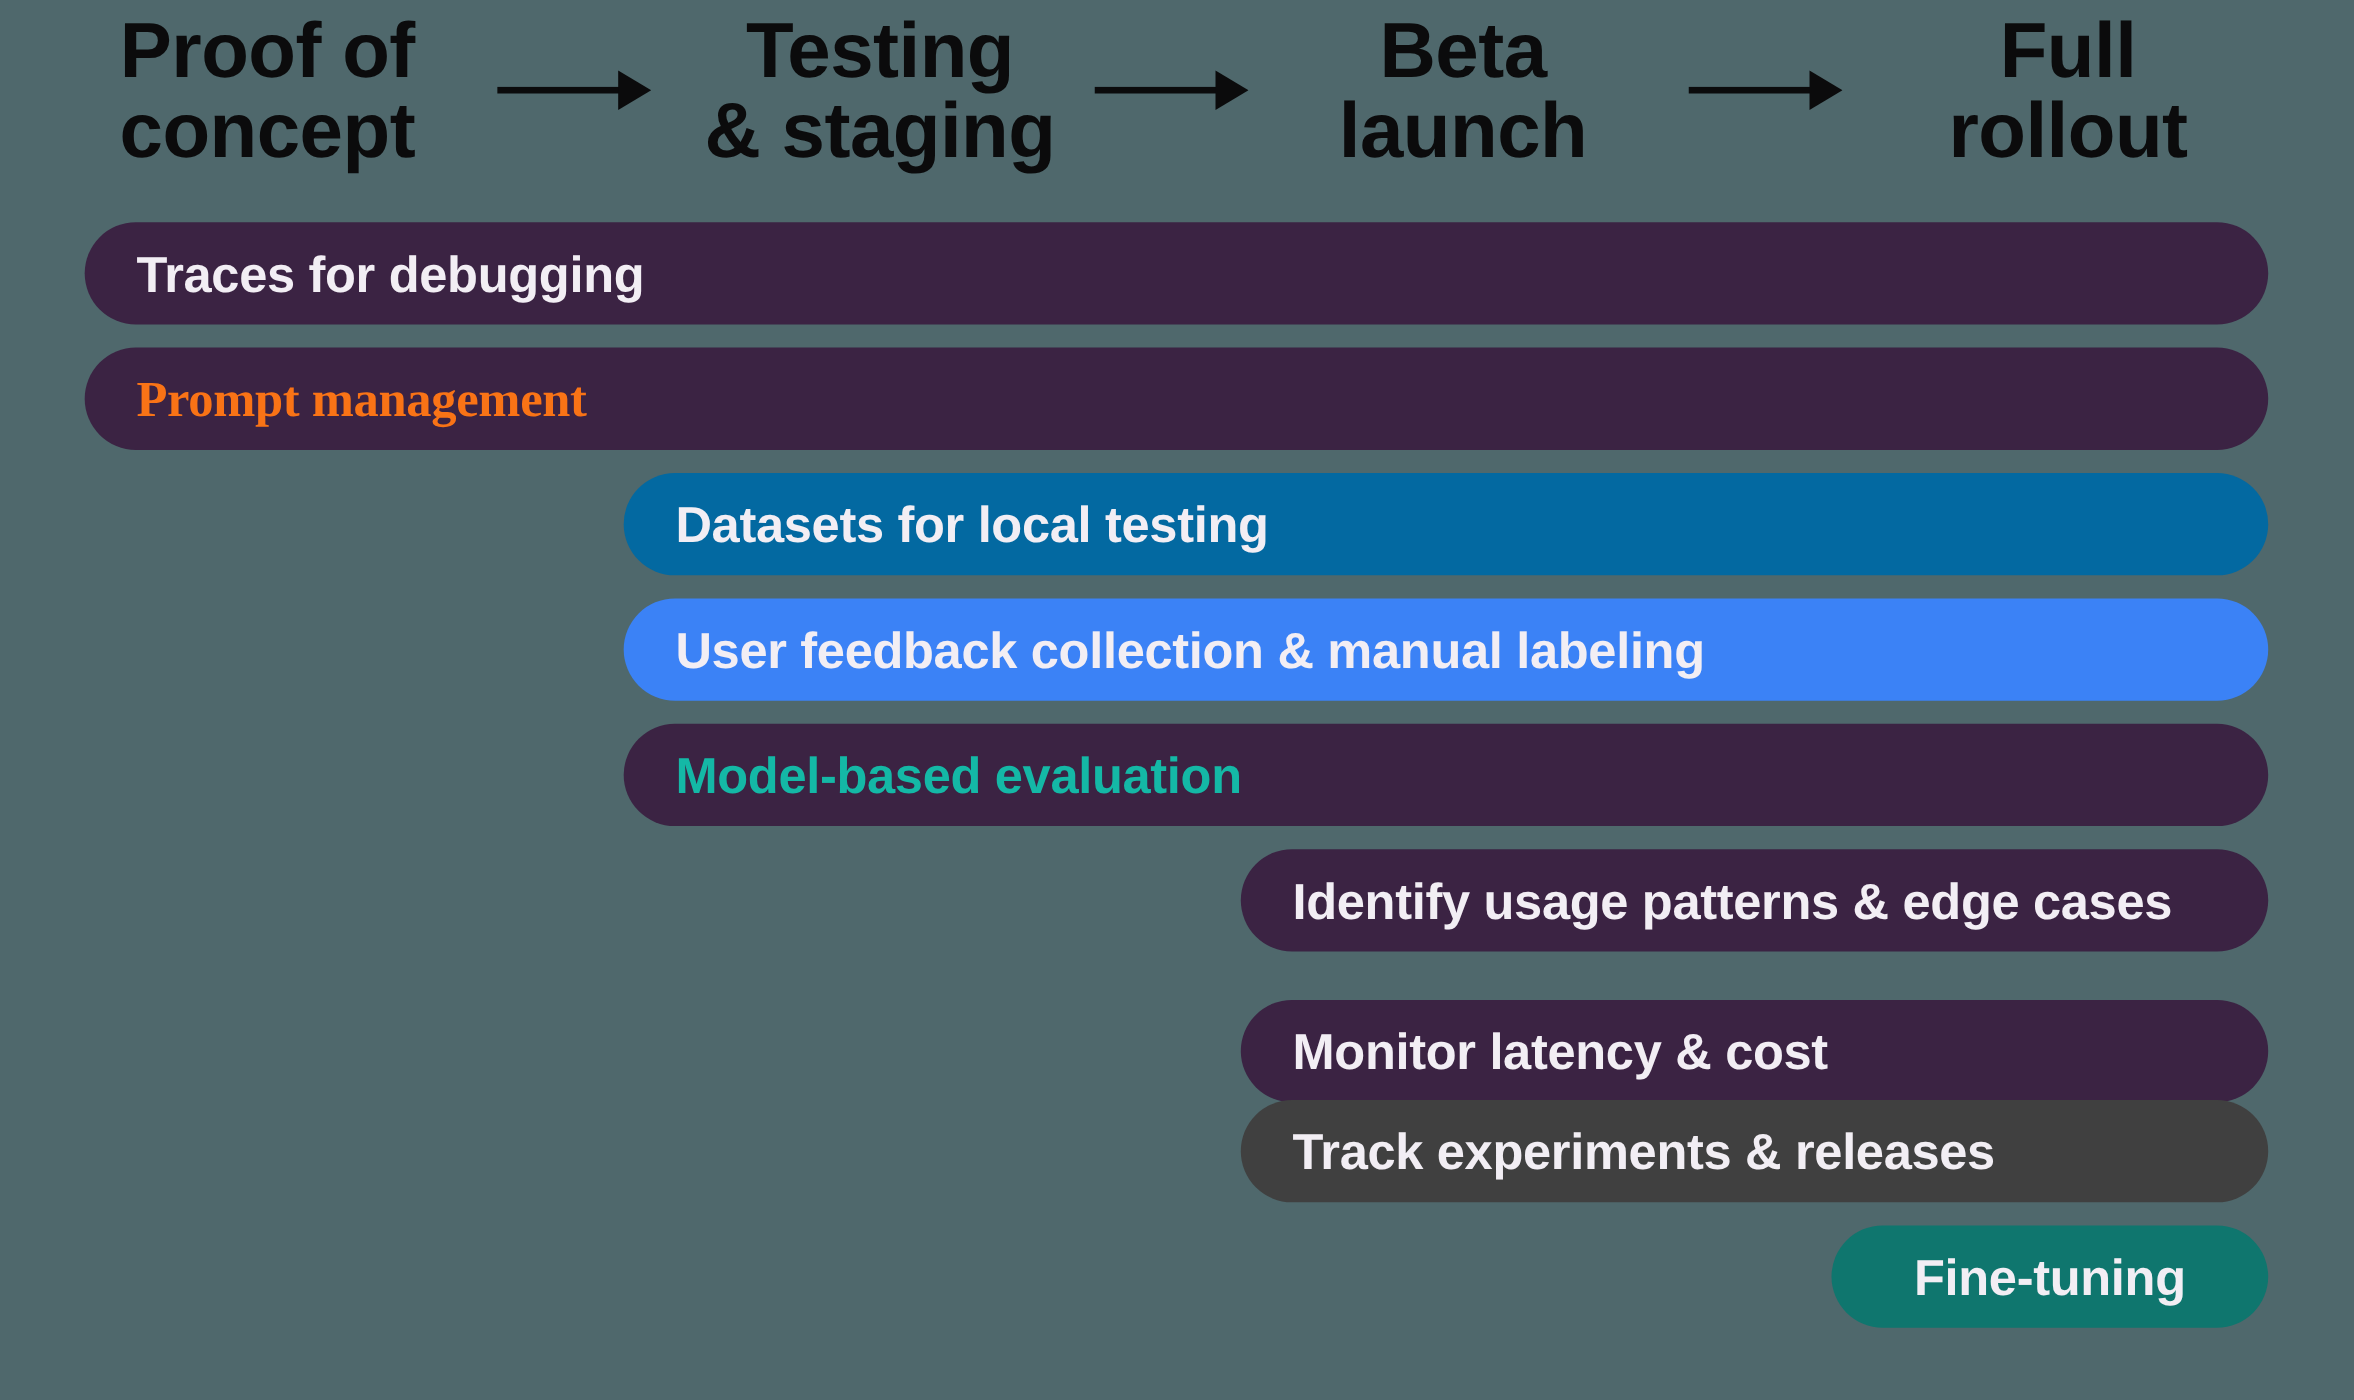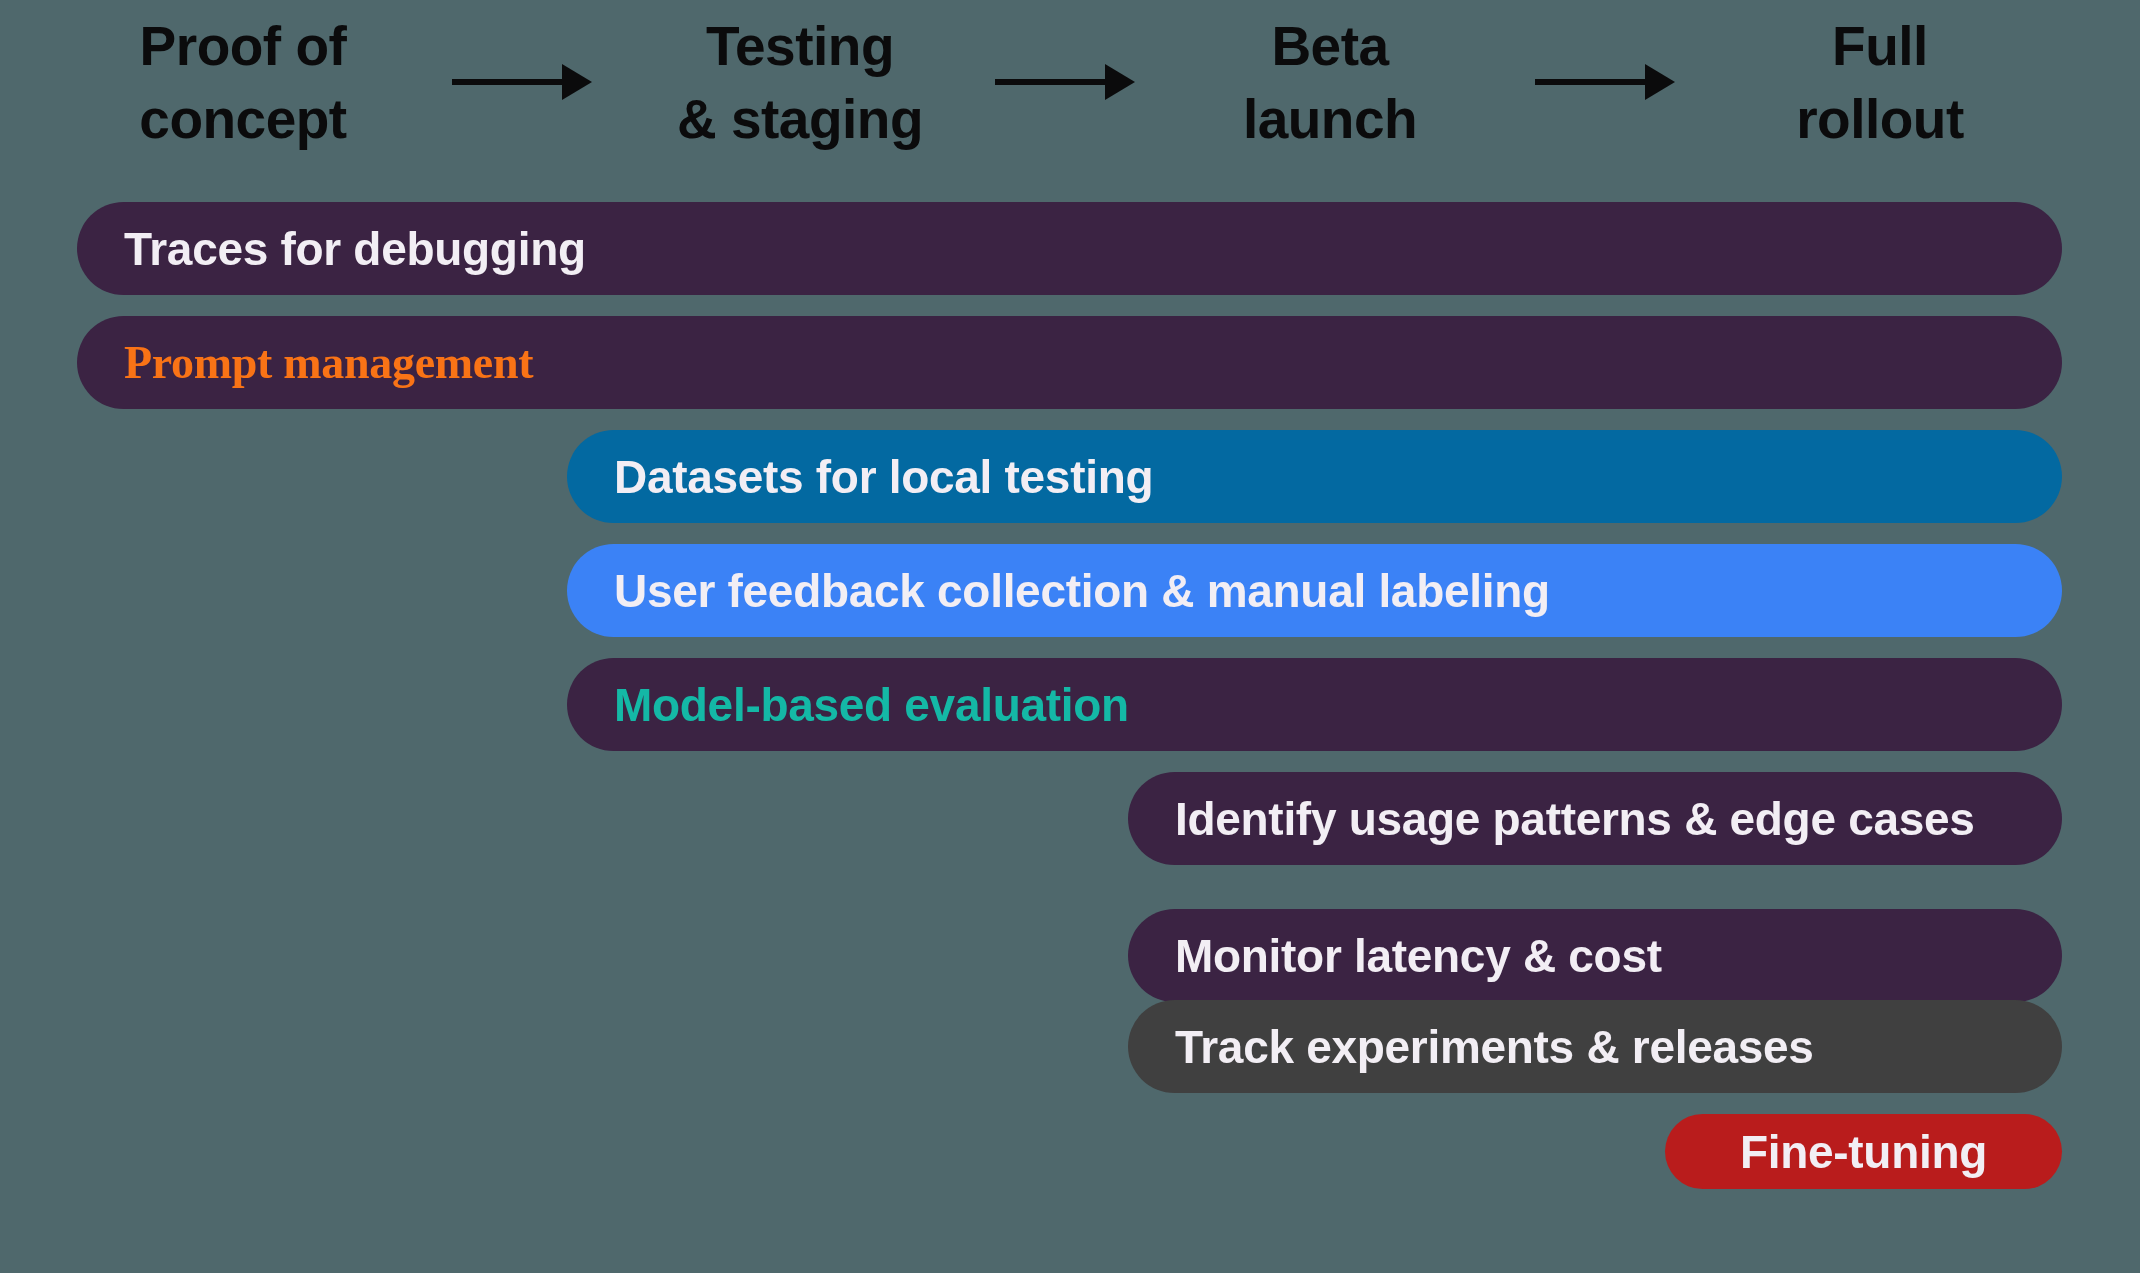--- a/index.html
+++ b/index.html
@@ -13,21 +13,21 @@
     height: 1273px;
     overflow: hidden;
     font-family: "Liberation Sans", sans-serif;
   }
   .phase {
     position: absolute;
     top: 10px;
     width: 460px;
     text-align: center;
     font-weight: 700;
-    font-size: 55px;
+    font-size: 71px;
     line-height: 73px;
     letter-spacing: -0.5px;
   }
   .arrow {
     position: absolute;
     width: 140px;
     height: 44px;
   }
   .bar {
     position: absolute;
@@ -103,17 +103,17 @@
       </div>
       <div class="bar" style="left: 1128px; top: 772px; width: 934px; height: 93px; background: rgb(59, 35, 67);">
         <span class="bar-label" style="color: rgb(242, 238, 244);">Identify usage patterns &amp; edge cases</span>
       </div>
       <div class="bar" style="left: 1128px; top: 909px; width: 934px; height: 93px; background: rgb(59, 35, 67);">
         <span class="bar-label" style="color: rgb(242, 238, 244);">Monitor latency &amp; cost</span>
       </div>
       <div class="bar" style="left: 1128px; top: 1000px; width: 934px; height: 93px; background: #404040;">
         <span class="bar-label" style="color: rgb(242, 238, 244);">Track experiments &amp; releases</span>
       </div>
-      <div class="bar align-center" style="left: 1665px; top: 1114px; width: 397px; height: 75px; background: #b91c1c;">
+      <div class="bar align-center" style="left: 1665px; top: 1114px; width: 397px; height: 93px; background: #0f766e;">
         <span class="bar-label" style="color: rgb(242, 238, 244);">Fine-tuning</span>
       </div>
     </div>
 </div>
 
 </body></html>

